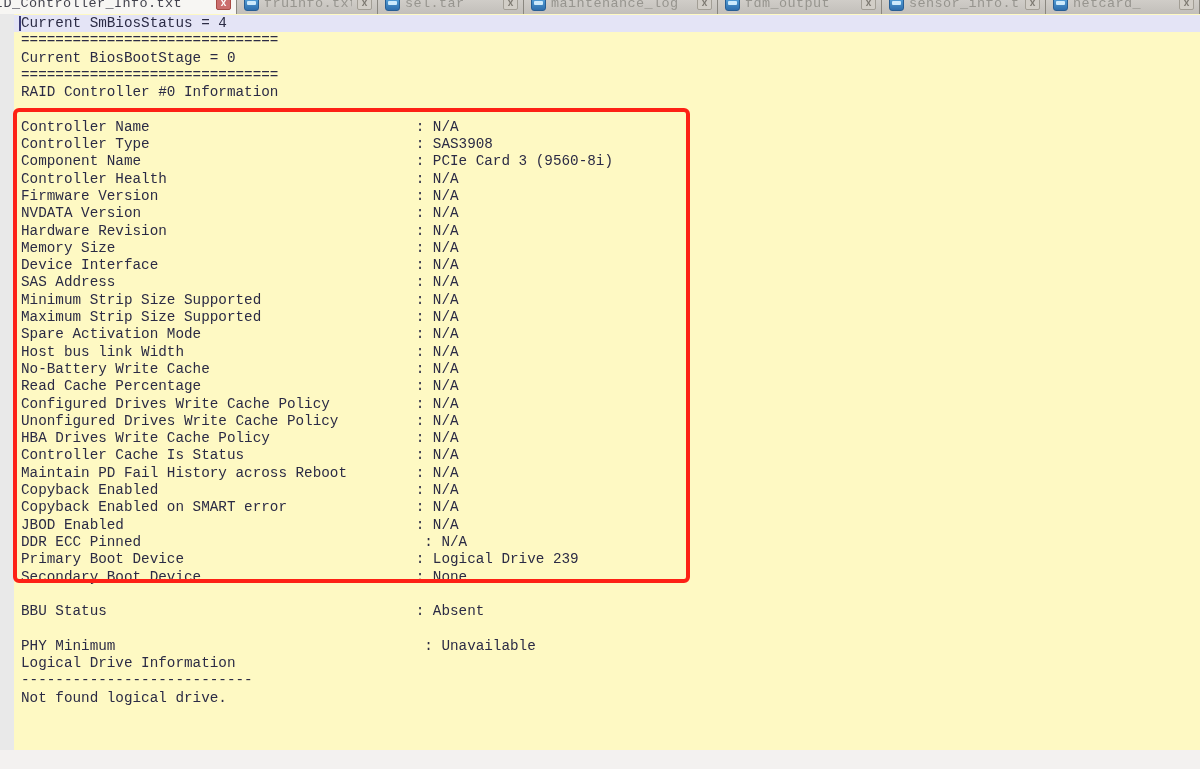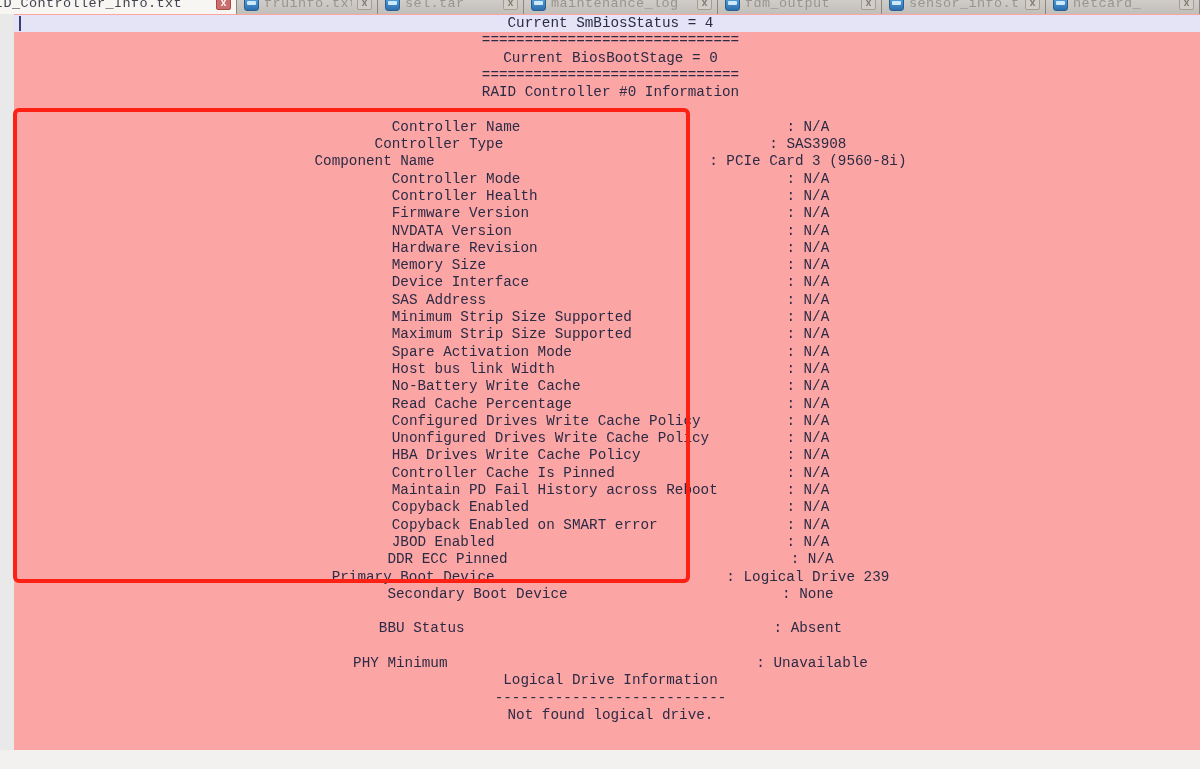--- a/index.html
+++ b/index.html
@@ -20,21 +20,21 @@
   .fileicon{width:13px;height:13px;border-radius:3px;border:1px solid #275e94;flex:none;
             background:linear-gradient(#5aa7dd,#2f6fae);position:relative;}
   .fileicon .stripe{position:absolute;left:2px;right:2px;top:4px;height:4px;background:#cdeafc;
             border-radius:1px;}
   .closebox{width:15px;height:14px;flex:none;background:#d2cec7;border:1px solid #a29e95;
             border-radius:2px;color:#7e7a72;font:bold 10px/12px "Liberation Sans",sans-serif;
             text-align:center;box-sizing:border-box;}
   .closebox.activeclose{background:#cb6e6e;border-color:#a84a44;color:#fff;}
 
   
-  .editor{position:absolute;top:14px;left:0;width:1200px;height:736px;background:#fca5a5;text-align:center;}
+  .editor{position:absolute;top:14px;left:0;width:1200px;height:736px;background:#fef9c3;}
   .margin{position:absolute;left:0;top:0;width:14px;height:736px;background:#e9e9e9;}
   .lines{position:absolute;left:14px;top:1px;right:0;}
   .line{height:17.3px;white-space:pre;font-size:14.3px;line-height:17.3px;color:#2b2b45;
         padding-left:7px;}
   .line.current{background:#e4e4f6;}
   .caret{position:absolute;left:19px;top:2px;width:2px;height:15px;background:#3c3c78;z-index:4;}
   .redbox{position:absolute;left:13px;top:94px;width:677px;height:475px;box-sizing:border-box;
           border:4px solid #fd2115;border-radius:6px;z-index:3;}
 
   .below{position:absolute;top:750px;left:0;width:1200px;height:19px;background:#f3f1f0;}
@@ -98,38 +98,37 @@
     <div class="lines" id="lines">
         <div class="line current">Current SmBiosStatus = 4</div>
         <div class="line">==============================</div>
         <div class="line">Current BiosBootStage = 0</div>
         <div class="line">==============================</div>
         <div class="line">RAID Controller #0 Information</div>
         <div class="line"></div>
         <div class="line">Controller Name                               : N/A</div>
         <div class="line">Controller Type                               : SAS3908</div>
         <div class="line">Component Name                                : PCIe Card 3 (9560-8i)</div>
-        <div class="line">Controller Mode                               : N/A</div>
         <div class="line">Controller Health                             : N/A</div>
         <div class="line">Firmware Version                              : N/A</div>
         <div class="line">NVDATA Version                                : N/A</div>
         <div class="line">Hardware Revision                             : N/A</div>
         <div class="line">Memory Size                                   : N/A</div>
         <div class="line">Device Interface                              : N/A</div>
         <div class="line">SAS Address                                   : N/A</div>
         <div class="line">Minimum Strip Size Supported                  : N/A</div>
         <div class="line">Maximum Strip Size Supported                  : N/A</div>
         <div class="line">Spare Activation Mode                         : N/A</div>
         <div class="line">Host bus link Width                           : N/A</div>
         <div class="line">No-Battery Write Cache                        : N/A</div>
         <div class="line">Read Cache Percentage                         : N/A</div>
         <div class="line">Configured Drives Write Cache Policy          : N/A</div>
         <div class="line">Unonfigured Drives Write Cache Policy         : N/A</div>
         <div class="line">HBA Drives Write Cache Policy                 : N/A</div>
-        <div class="line">Controller Cache Is Pinned                    : N/A</div>
+        <div class="line">Controller Cache Is Status                    : N/A</div>
         <div class="line">Maintain PD Fail History across Reboot        : N/A</div>
         <div class="line">Copyback Enabled                              : N/A</div>
         <div class="line">Copyback Enabled on SMART error               : N/A</div>
         <div class="line">JBOD Enabled                                  : N/A</div>
         <div class="line">DDR ECC Pinned                                 : N/A</div>
         <div class="line">Primary Boot Device                           : Logical Drive 239</div>
         <div class="line">Secondary Boot Device                         : None</div>
         <div class="line"></div>
         <div class="line">BBU Status                                    : Absent</div>
         <div class="line"></div>

